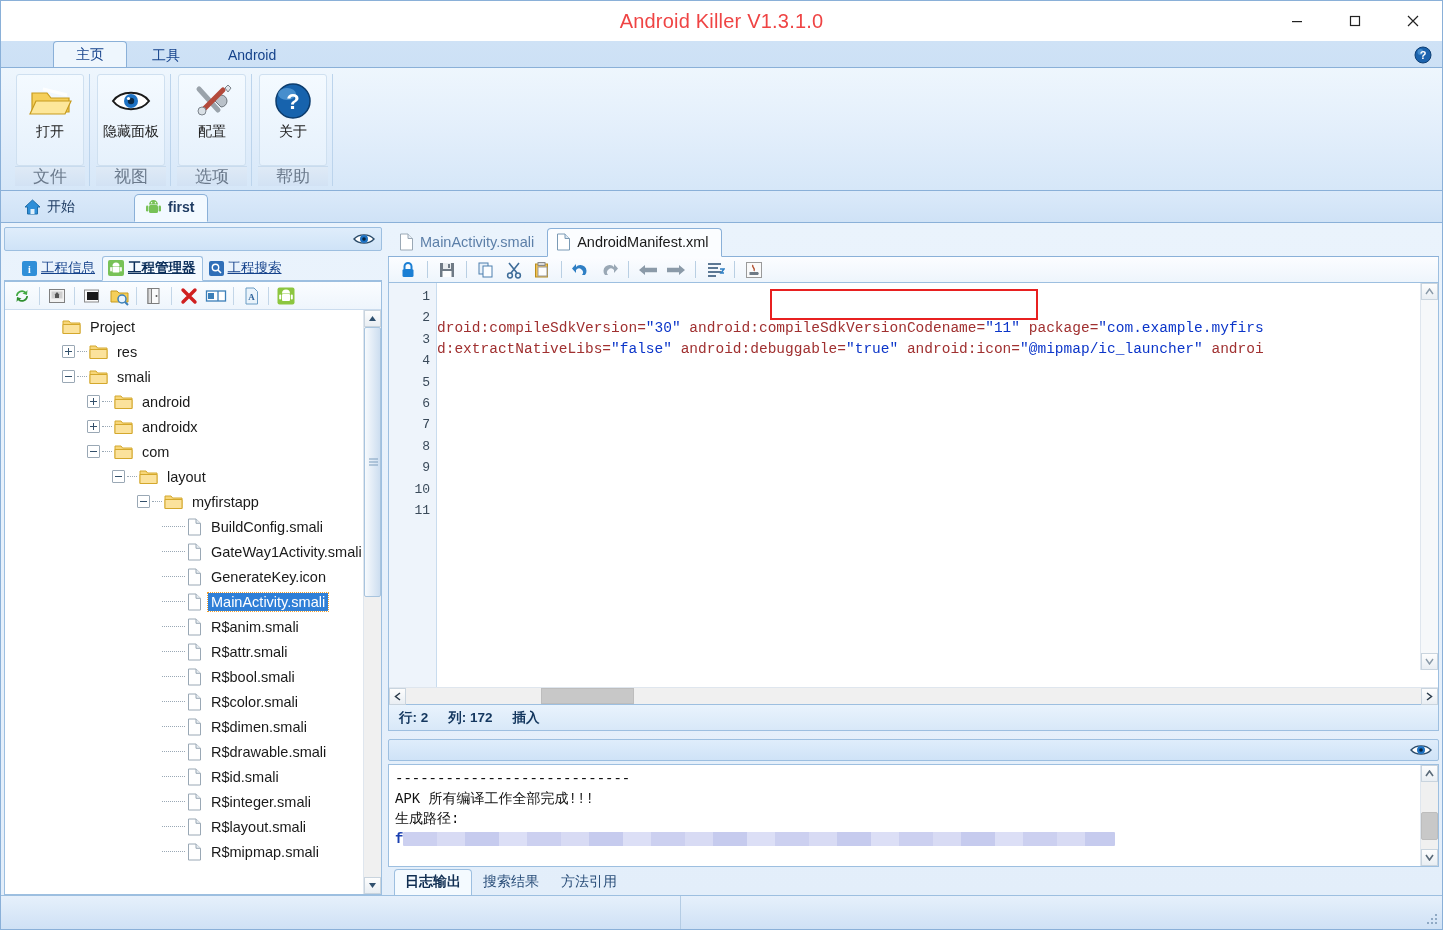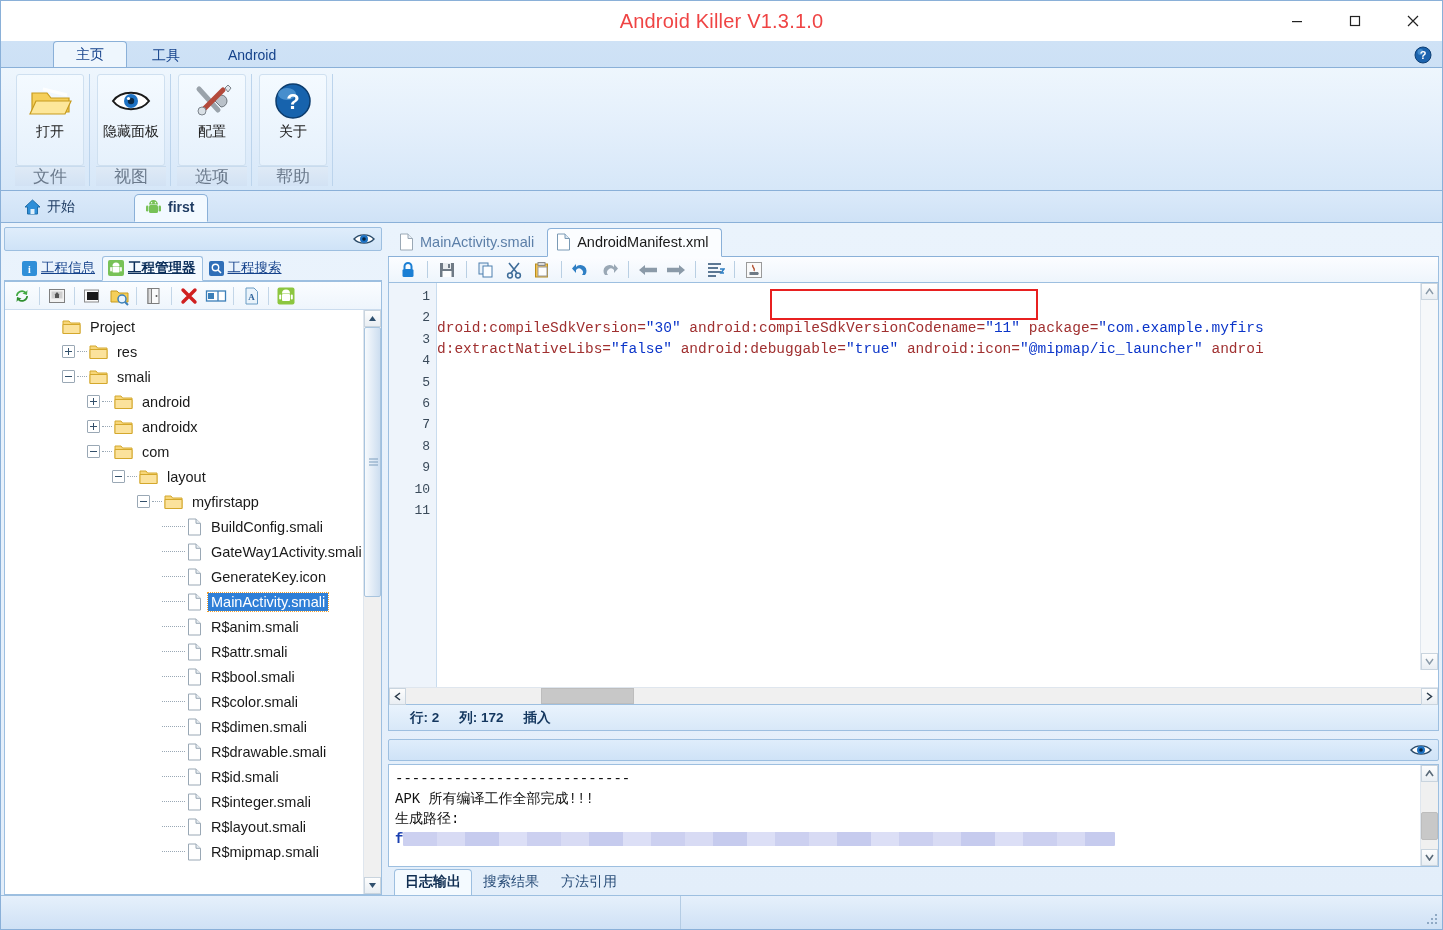--- a/index.html
+++ b/index.html
@@ -360,21 +360,21 @@
   .hs-thumb {
     position: absolute; top: 0; height: 16px;
     background: #c8c8c8; border: 1px solid #bdbdbd;
   }
   .ed-status {
     height: 26px; flex: 0 0 26px;
     background: linear-gradient(180deg,#e9f3fd 0%, #d8e8f8 100%);
     border: 1px solid #9dbfe0; border-top: none;
     display: flex; align-items: center;
     font-size: 13.5px; color: #13365e;
-    padding-left: 21px;
+    padding-left: 10px;
   }
   .ed-status .seg { margin-right: 20px; font-weight: bold; }
 
   
   .hsplit { height: 8px; flex: 0 0 8px; }
   .log-pane {
     flex: 0 0 156px;
     display: flex; flex-direction: column;
   }
   .log-eye {

